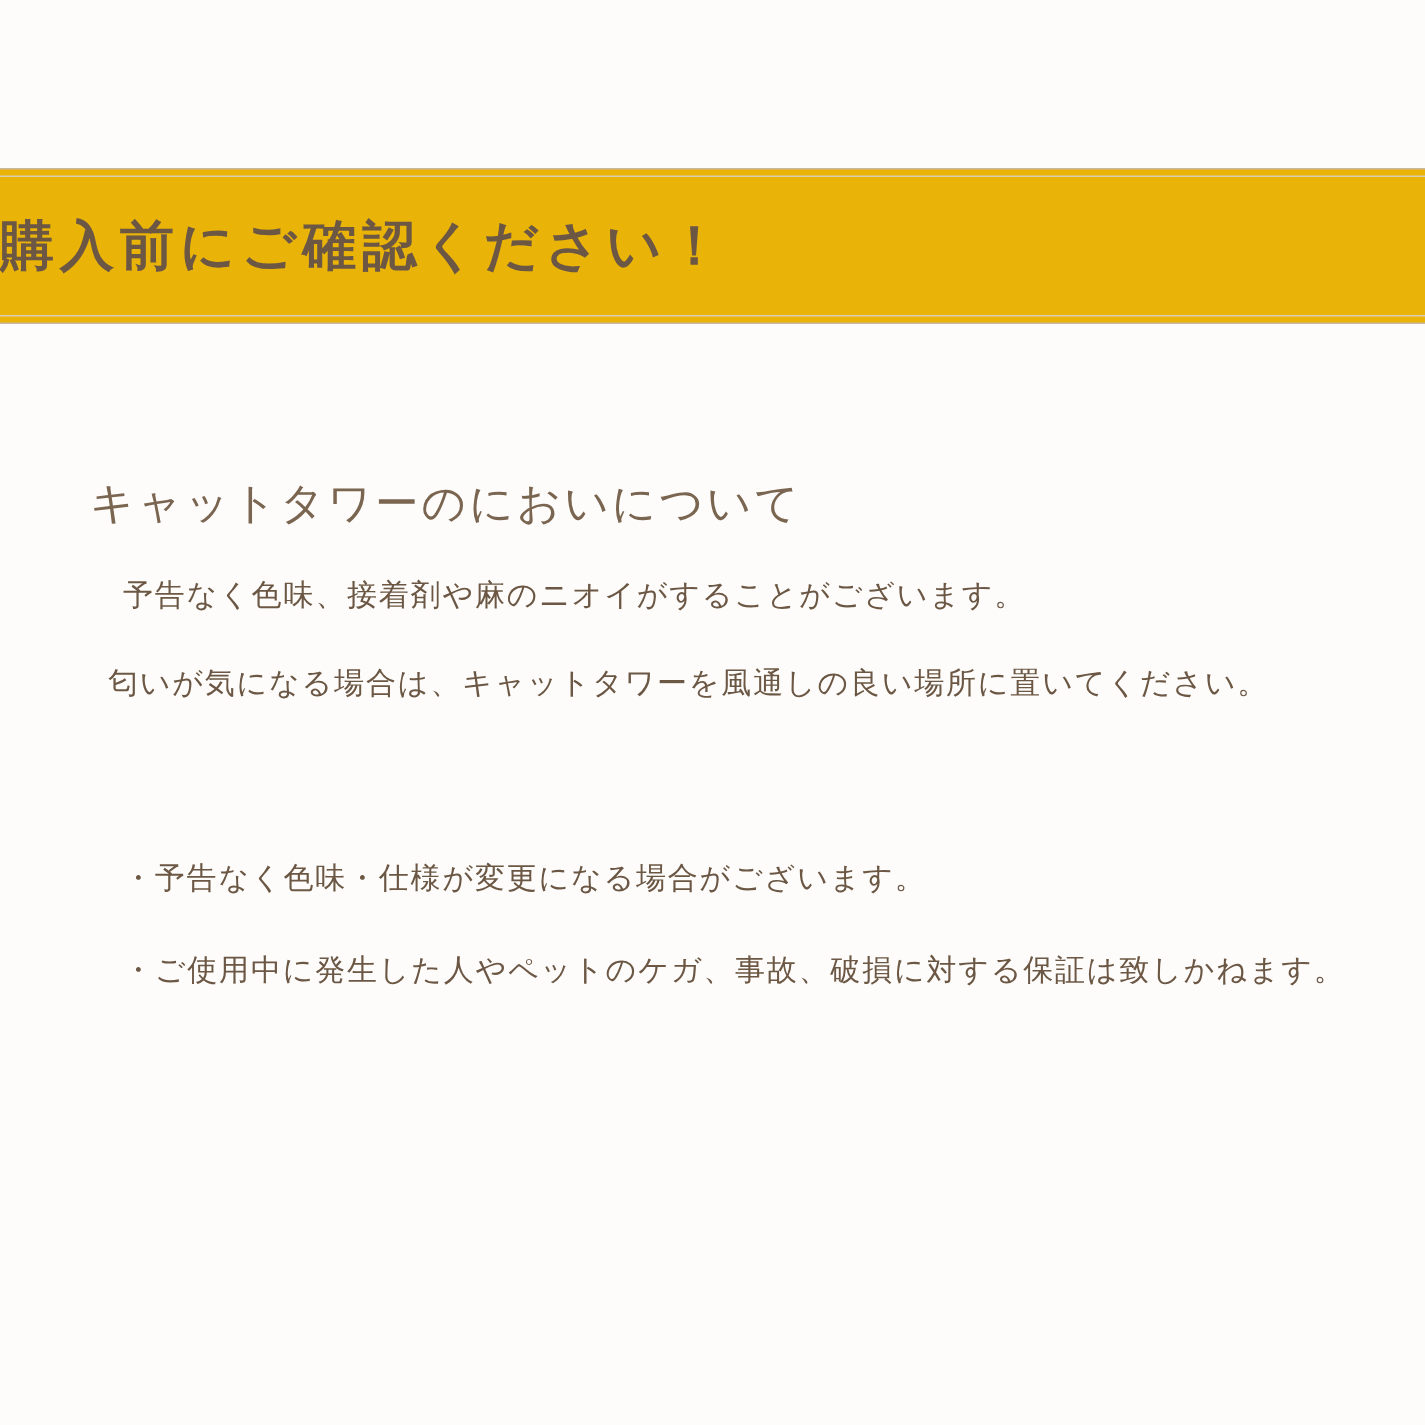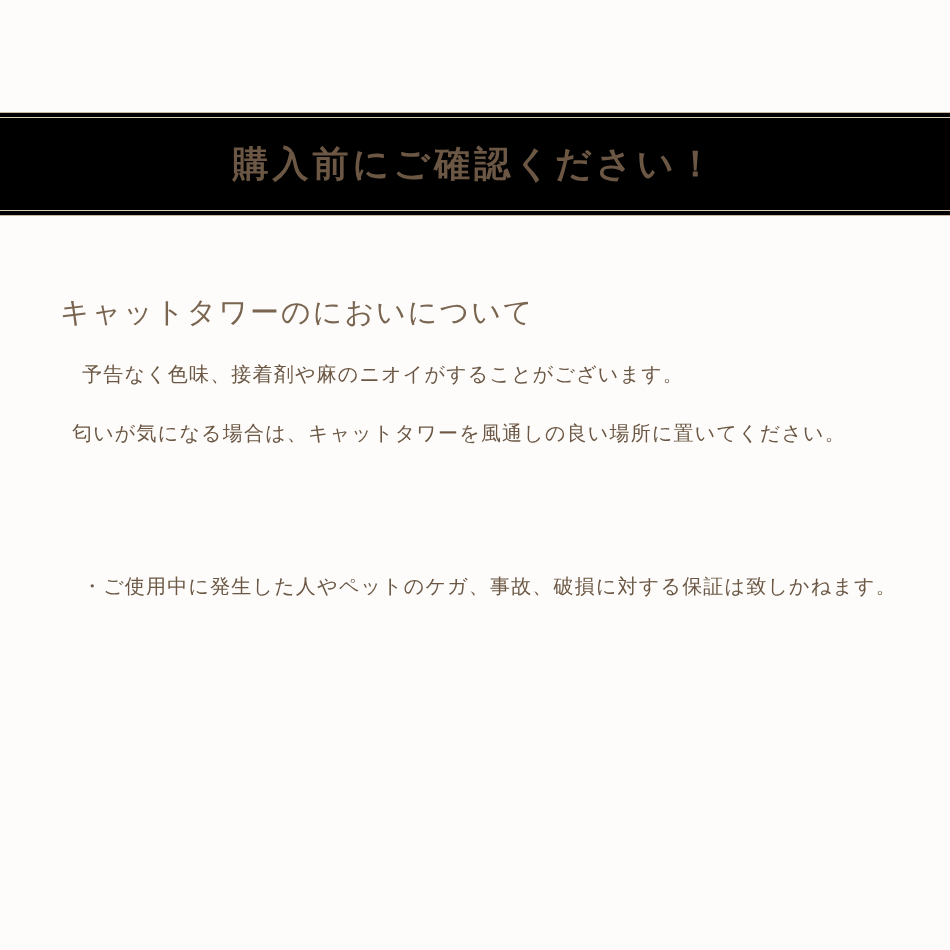--- a/index.html
+++ b/index.html
@@ -24,24 +24,23 @@
   
   .banner {
     position: absolute;
     top: 112px;
     left: 0;
     width: 950px;
     height: 104px;
     box-sizing: border-box;
     border-top: 1px solid #c9b89f;
     border-bottom: 1px solid #c9b89f;
-    background: #000000;
+    background: #eab308;
     display: flex;
     align-items: center;
-    justify-content: center;
   }
   .banner::before {
     content: "";
     position: absolute;
     top: 4px;
     left: 0;
     width: 950px;
     height: 1px;
     background: #d9cdb9;
   }
@@ -93,21 +92,21 @@
     font-size: 20px;
     line-height: 1.55;
     letter-spacing: 1.2px;
     color: #6b5744;
     margin: 0 0 30px 22px;
   }
   .bullet:last-child {
     margin-bottom: 0;
   }
 
-  #section-smell { top: 293px; }
+  #section-smell { top: 316px; }
   #section-notes { top: 545px; }
 </style>
 </head>
 <body>
 
 <div class="page">
 
   <div class="banner">
     <div class="banner-title">購入前にご確認ください！</div>
   </div>
@@ -115,17 +114,18 @@
   <div class="section" id="section-smell">
     <h2 class="section-heading">キャットタワーのにおいについて</h2>
     <div class="section-body">
       <p class="para">予告なく色味、接着剤や麻のニオイがすることがございます。</p>
       <p class="para">匂いが気になる場合は、キャットタワーを風通しの良い場所に置いてください。</p>
     </div>
   </div>
 
   <div class="section" id="section-notes">
     <div class="section-body">
+      <p class="bullet">・予告なく色味・仕様が変更になる場合がございます。</p>
       <p class="bullet">・ご使用中に発生した人やペットのケガ、事故、破損に対する保証は致しかねます。</p>
     </div>
   </div>
 
 </div>
 
 </body></html>

